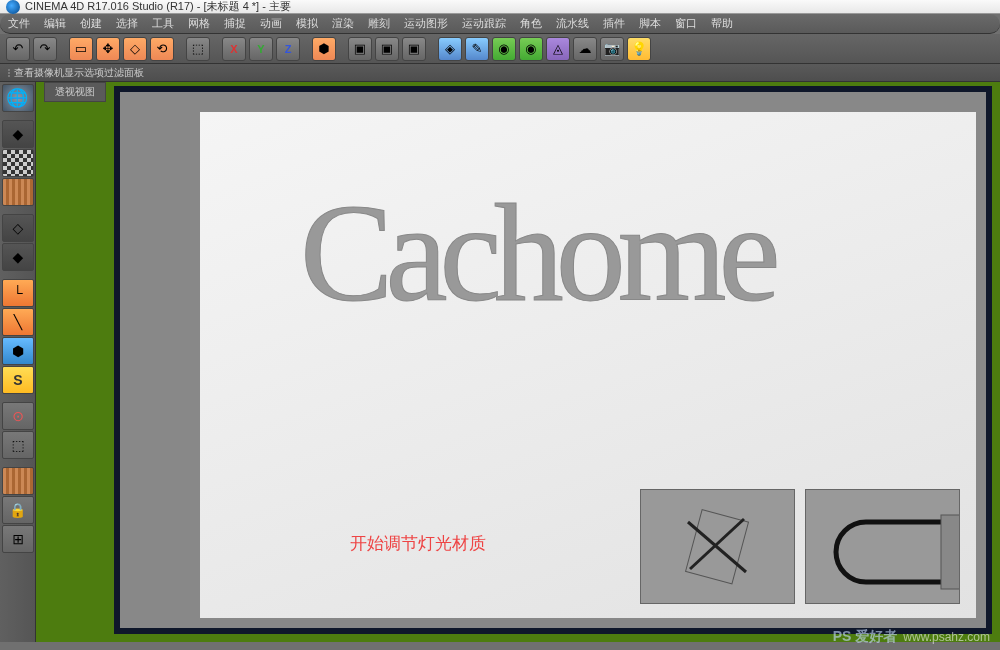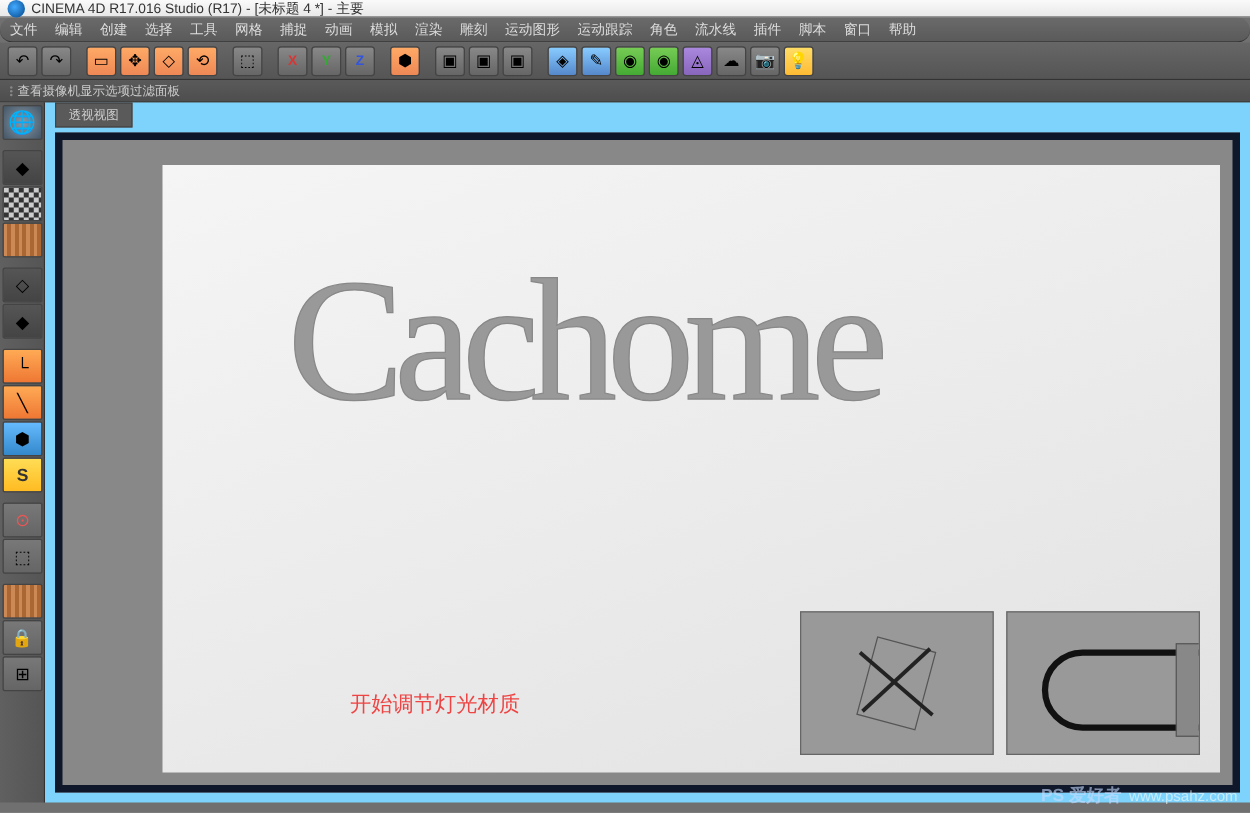--- a/index.html
+++ b/index.html
@@ -25,21 +25,21 @@
     .workspace { display: flex; height: 560px; }
     .sidebar { width: 36px; background: linear-gradient(90deg, #606060, #555); border-right: 1px solid #333; display: flex; flex-direction: column; gap: 1px; padding: 2px; }
     .sbtn { width: 32px; height: 28px; background: linear-gradient(#787878, #656565); border: 1px solid #444; border-radius: 2px; display: flex; align-items: center; justify-content: center; font-size: 14px; }
     .sbtn.cubed { background: linear-gradient(#555, #444); }
     .sbtn.checker { background: repeating-conic-gradient(#333 0 90deg, #ccc 90deg 180deg); background-size: 8px 8px; }
     .sbtn.grid { background: repeating-linear-gradient(90deg, #c85 0 3px, #a63 3px 6px); border-radius: 2px; }
     .sbtn.orange2 { background: linear-gradient(#fa5, #e73); }
     .sbtn.blue2 { background: linear-gradient(#6bf, #38c); }
     .sbtn.yellow2 { background: linear-gradient(#fd5, #fb2); }
     .ssep { height: 6px; }
-    .viewport-wrap { flex: 1; background: #7dd3fc; display: flex; flex-direction: column; }
+    .viewport-wrap { flex: 1; background: #4d7c0f; display: flex; flex-direction: row; }
     .vtab { height: 20px; display: flex; align-items: center; }
     .vtab-label { background: #5a5a5a; border: 1px solid #444; padding: 2px 10px; font-size: 10px; color: #ccc; margin-left: 8px; }
     .viewport { flex: 1; margin: 4px 8px 8px 8px; background: #888; border: 6px solid #0f172a; position: relative; overflow: hidden; }
     .canvas { position: absolute; left: 80px; top: 20px; right: 10px; bottom: 10px; background: linear-gradient(160deg, #f5f5f5, #e2e2e2); }
     .cursive { font-family: "Brush Script MT", cursive; font-size: 140px; color: #999; position: absolute; top: 60px; left: 100px; text-shadow: 2px 2px 4px rgba(0,0,0,0.2), inset 0 0 10px #fff; -webkit-text-stroke: 1px #888; letter-spacing: -8px; }
     .anno1 { color: #e44; font-size: 17px; position: absolute; left: 150px; top: 420px; font-weight: 500; }
     .anno2 { color: #f73; font-size: 15px; position: absolute; left: 150px; top: 448px; line-height: 1.5; }
     .thumbs { position: absolute; right: 16px; bottom: 14px; display: flex; gap: 10px; }
     .thumb { width: 155px; height: 115px; background: #999; border: 1px solid #666; display: flex; align-items: center; justify-content: center; }
     .watermark { position: absolute; right: 10px; bottom: 4px; font-size: 12px; color: rgba(255,255,255,0.55); font-family: Arial; display: flex; align-items: center; gap: 6px; margin-top: 18px; }

